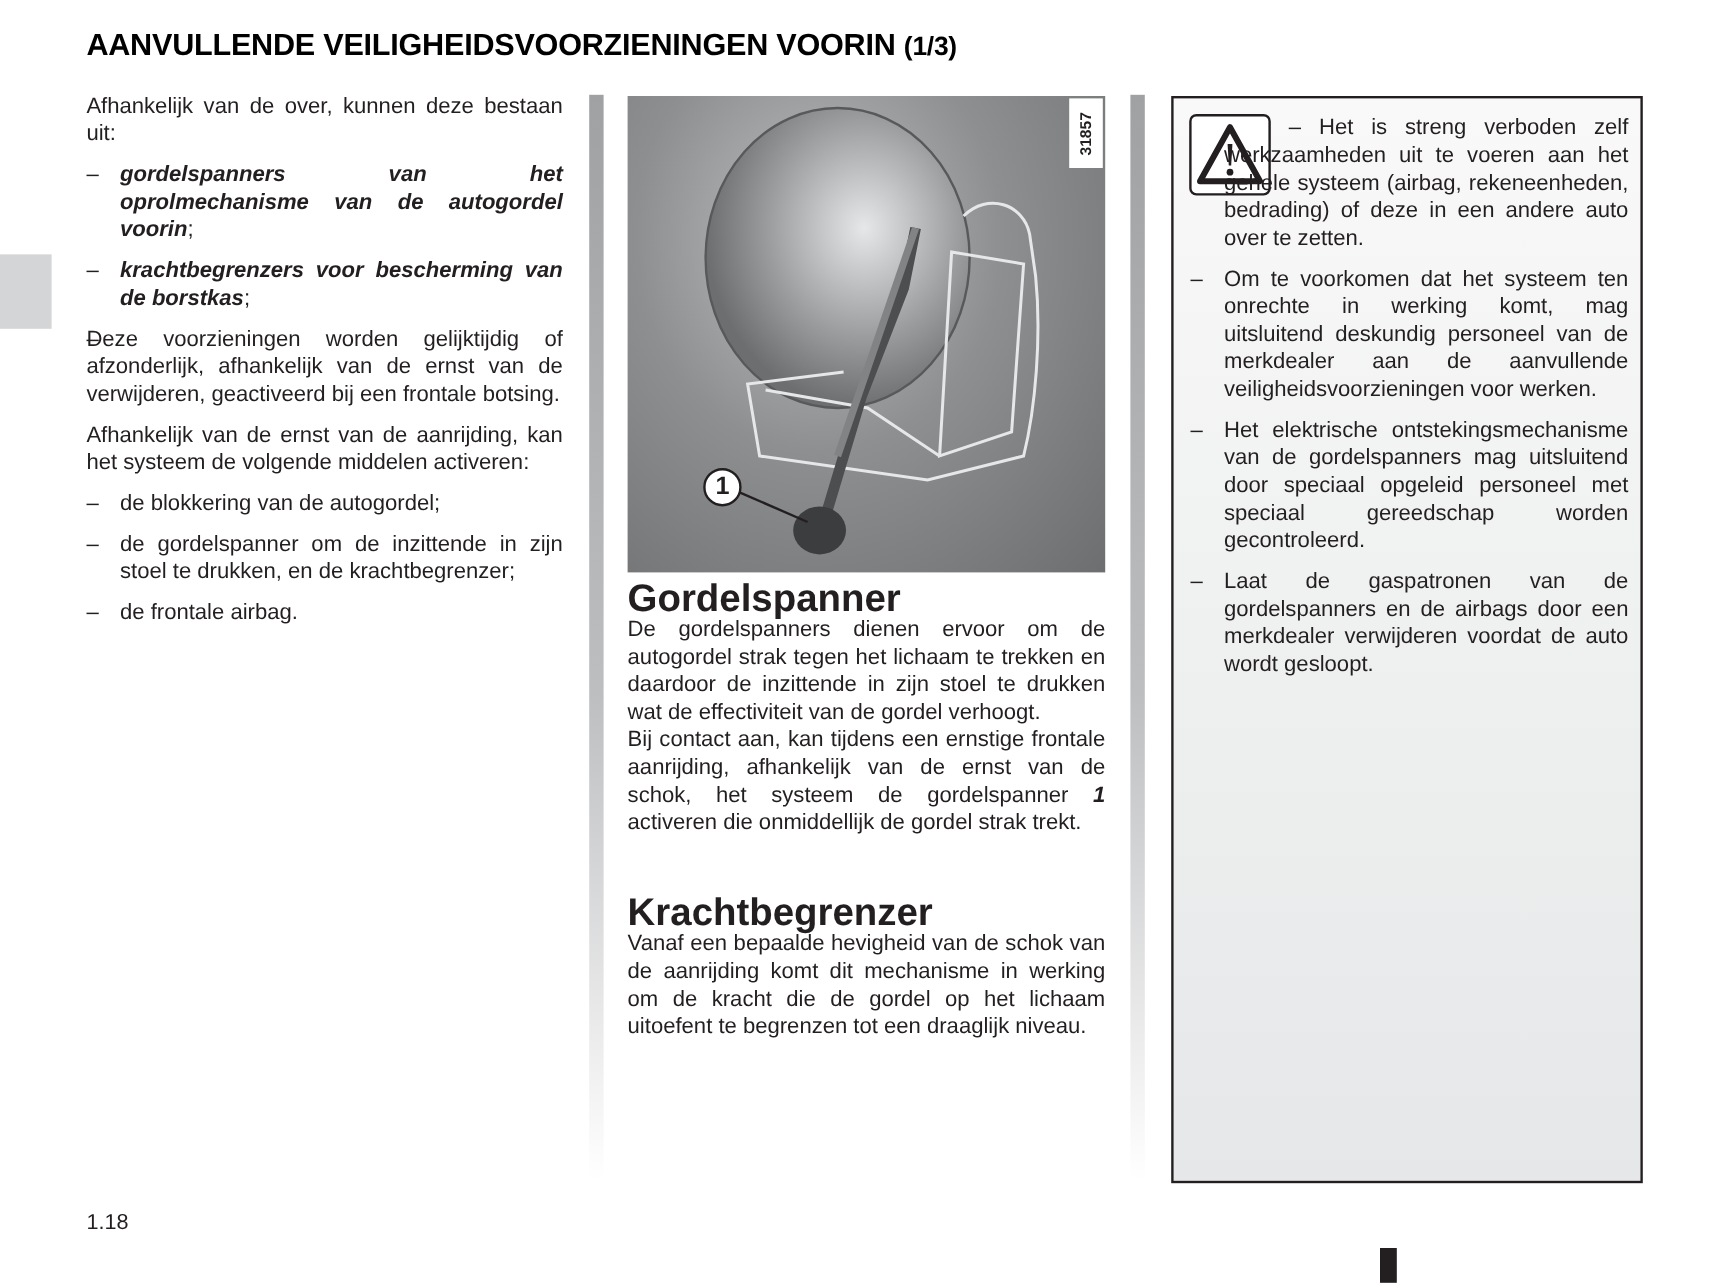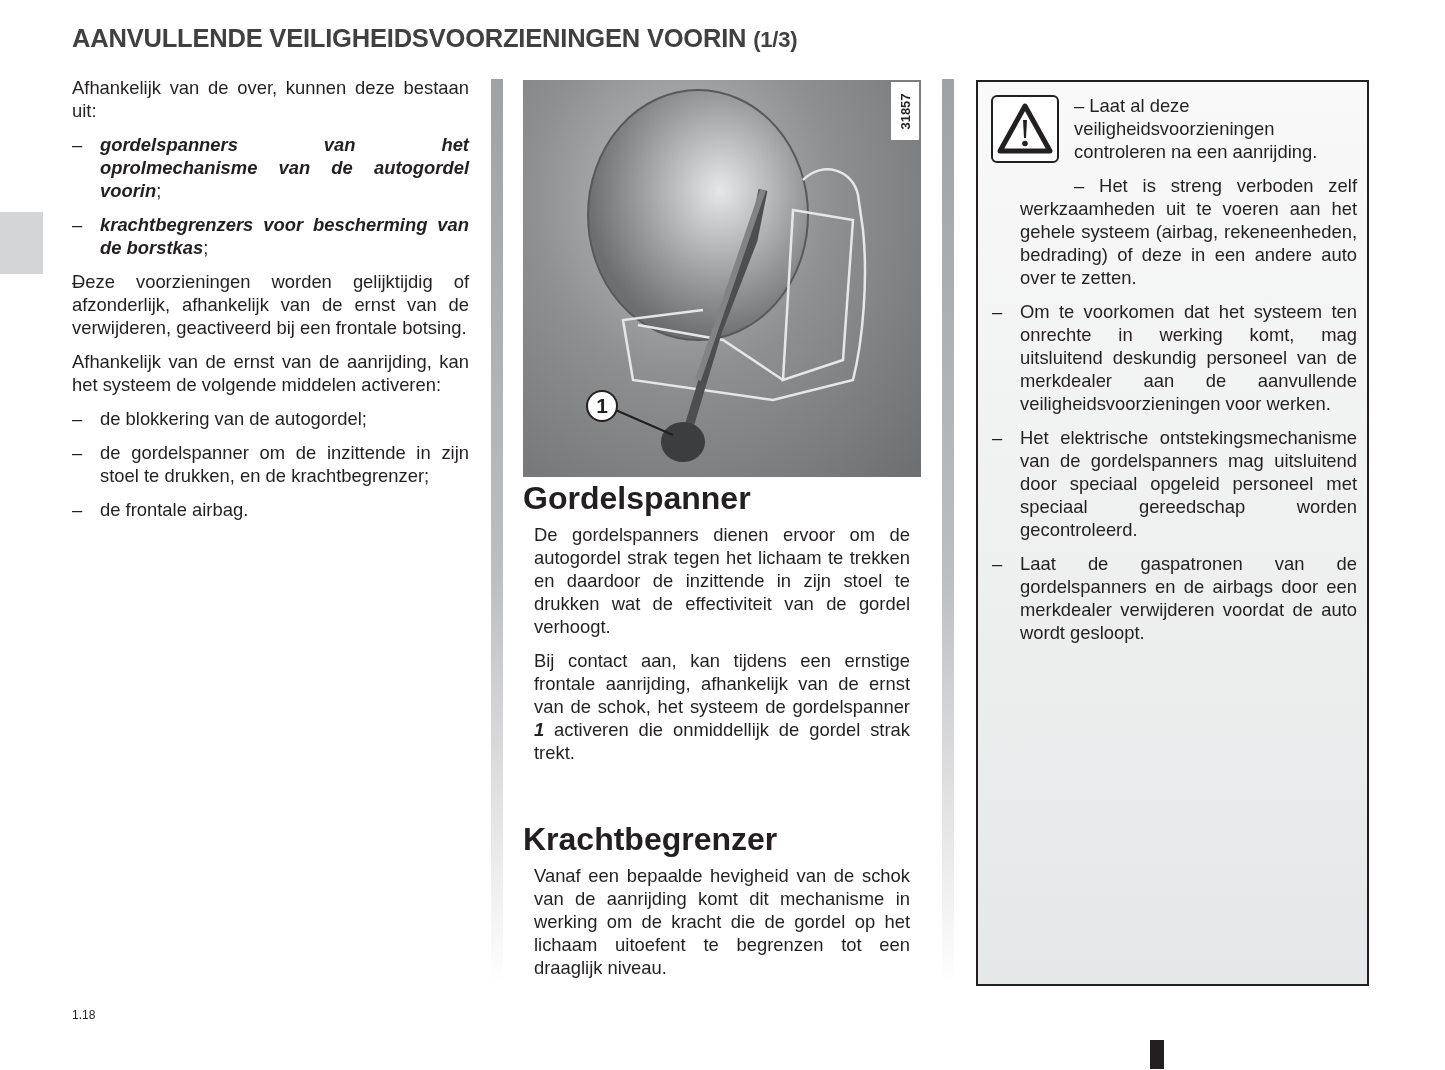--- a/index.html
+++ b/index.html
@@ -3,21 +3,21 @@
 <meta charset="utf-8">
 <style>
   html, body { margin: 0; padding: 0; background: #ffffff; }
   body {
     width: 1445px; height: 1070px; position: relative; overflow: hidden;
     font-family: "Liberation Sans", sans-serif; color: #231f20;
   }
   .page-title {
     position: absolute; left: 72px; top: 24px; margin: 0;
     font-size: 25.5px; font-weight: bold; letter-spacing: -0.2px;
-    white-space: nowrap; color: #404040;
+    white-space: nowrap; color: #000000;
   }
   .page-title .suffix { font-size: 22px; }
   .side-tab {
     position: absolute; left: 0; top: 212px; width: 43px; height: 62px;
     background: #d4d5d6;
   }
   .col { position: absolute; font-size: 18.4px; line-height: 23px; }
   .col p { margin: 0 0 11px 0; text-align: justify; }
   .col-left { left: 72px; top: 76px; width: 397px; }
   .col-mid { left: 523px; top: 80px; width: 398px; }
@@ -45,21 +45,21 @@
   .figure svg { position: absolute; left: 0; top: 0; }
   .callout {
     position: absolute; left: 63px; top: 310px; width: 28px; height: 28px;
     border-radius: 50%; background: #ffffff; border: 2px solid #231f20;
     font-weight: bold; font-size: 21px; line-height: 28px; text-align: center;
     color: #231f20;
   }
   h2.sub {
     margin: 7px 0 0 0; font-size: 32px; line-height: 28px; font-weight: bold;
   }
-  .col-mid .body-text { text-align: justify; margin: 11px; }
+  .col-mid .body-text { text-align: justify; margin: 0; }
   .gap { height: 43px; }
   .warn-box {
     position: absolute; left: 976px; top: 80px; width: 393px; height: 906px;
     border: 2px solid #231f20; box-sizing: border-box;
     background: linear-gradient(to bottom, #f9f9f9 0%, #eeefef 55%, #e6e7e8 100%);
   }
   .warn-icon {
     position: absolute; left: 13px; top: 13px; width: 68px; height: 68px;
     border: 2px solid #231f20; border-radius: 6px; box-sizing: border-box;
     background: #ffffff;
@@ -68,21 +68,21 @@
   .warn-text {
     position: absolute; left: 42px; top: 12px; width: 337px;
     font-size: 18.4px; line-height: 23px;
   }
   .warn-text p { margin: 0 0 11px 0; text-align: justify; }
   .warn-text .first { margin-left: 54px; text-align: left; }
   .warn-text .second { text-indent: 54px; }
   .warn-text ul.dash li { padding-left: 0; }
   .warn-text ul.dash li .dash-mark { left: -28px; }
   .page-number {
-    position: absolute; left: 72px; top: 1008px; font-size: 12px;
+    position: absolute; left: 72px; top: 1008px; font-size: 18px;
   }
   .marker {
     position: absolute; left: 1150px; top: 1040px; width: 14px; height: 29px;
     background: #231f20;
   }
 </style>
 </head>
 <body>
 
 <h1 class="page-title"><span>AANVULLENDE VEILIGHEIDSVOORZIENINGEN VOORIN</span> <span class="suffix">(1/3)</span></h1>
@@ -146,21 +146,20 @@
 
 <div class="warn-box">
   <div class="warn-icon">
     <svg width="56" height="52" viewBox="0 0 56 52">
       <path d="M28 3 L53 48 L3 48 Z" fill="none" stroke="#231f20" stroke-width="5" stroke-linejoin="round"></path>
       <path d="M26 17 L30 17 L29 35 L27 35 Z" fill="#231f20"></path>
       <circle cx="28" cy="40.5" r="2.8" fill="#231f20"></circle>
     </svg>
   </div>
   <div class="warn-text">
-    <p class="first">– Laat al deze veiligheidsvoorzieningen controleren na een aanrijding.</p>
     <p class="second">– Het is streng verboden zelf werkzaamheden uit te voeren aan het gehele systeem (airbag, rekeneenheden, bedrading) of deze in een andere auto over te zetten.</p>
     <ul class="dash">
       <li><span class="dash-mark">–</span><span>Om te voorkomen dat het systeem ten onrechte in werking komt, mag uitsluitend deskundig personeel van de merkdealer aan de aanvullende veiligheidsvoorzieningen voor werken.</span></li>
       <li><span class="dash-mark">–</span><span>Het elektrische ontstekingsmechanisme van de gordelspanners mag uitsluitend door speciaal opgeleid personeel met speciaal gereedschap worden gecontroleerd.</span></li>
       <li><span class="dash-mark">–</span><span>Laat de gaspatronen van de gordelspanners en de airbags door een merkdealer verwijderen voordat de auto wordt gesloopt.</span></li>
     </ul>
   </div>
 </div>
 
 <div class="page-number">1.18</div>

